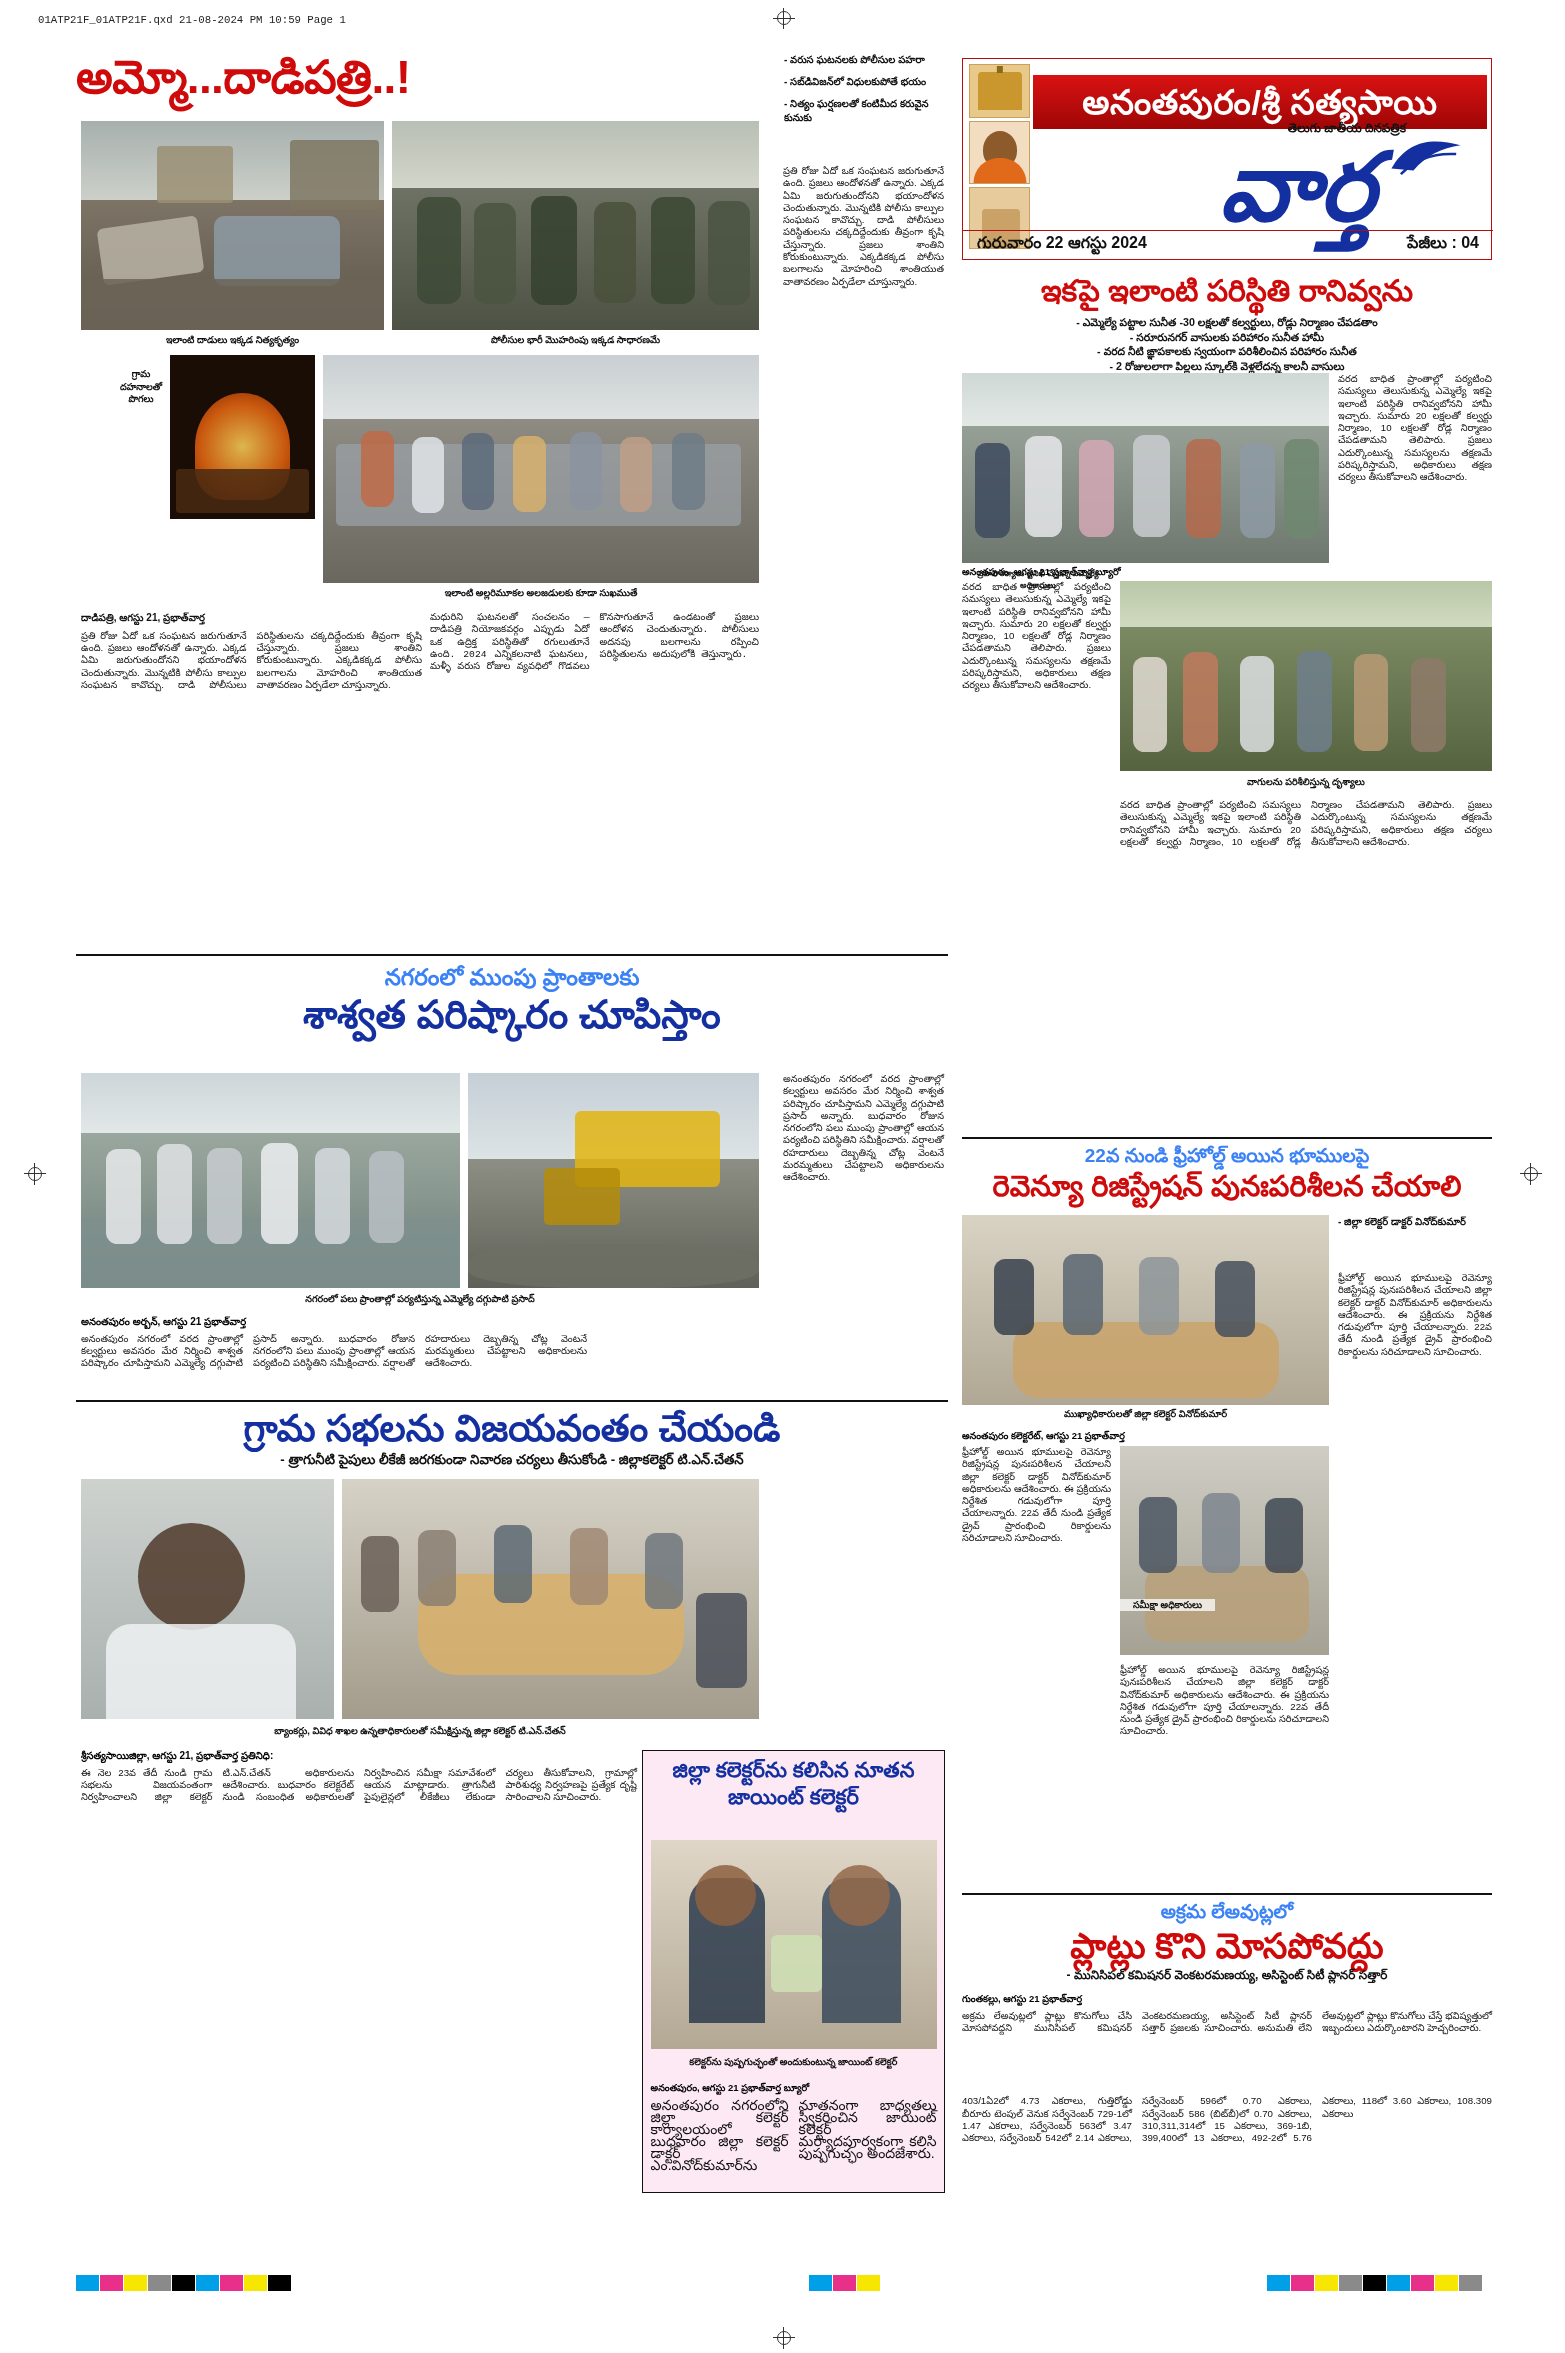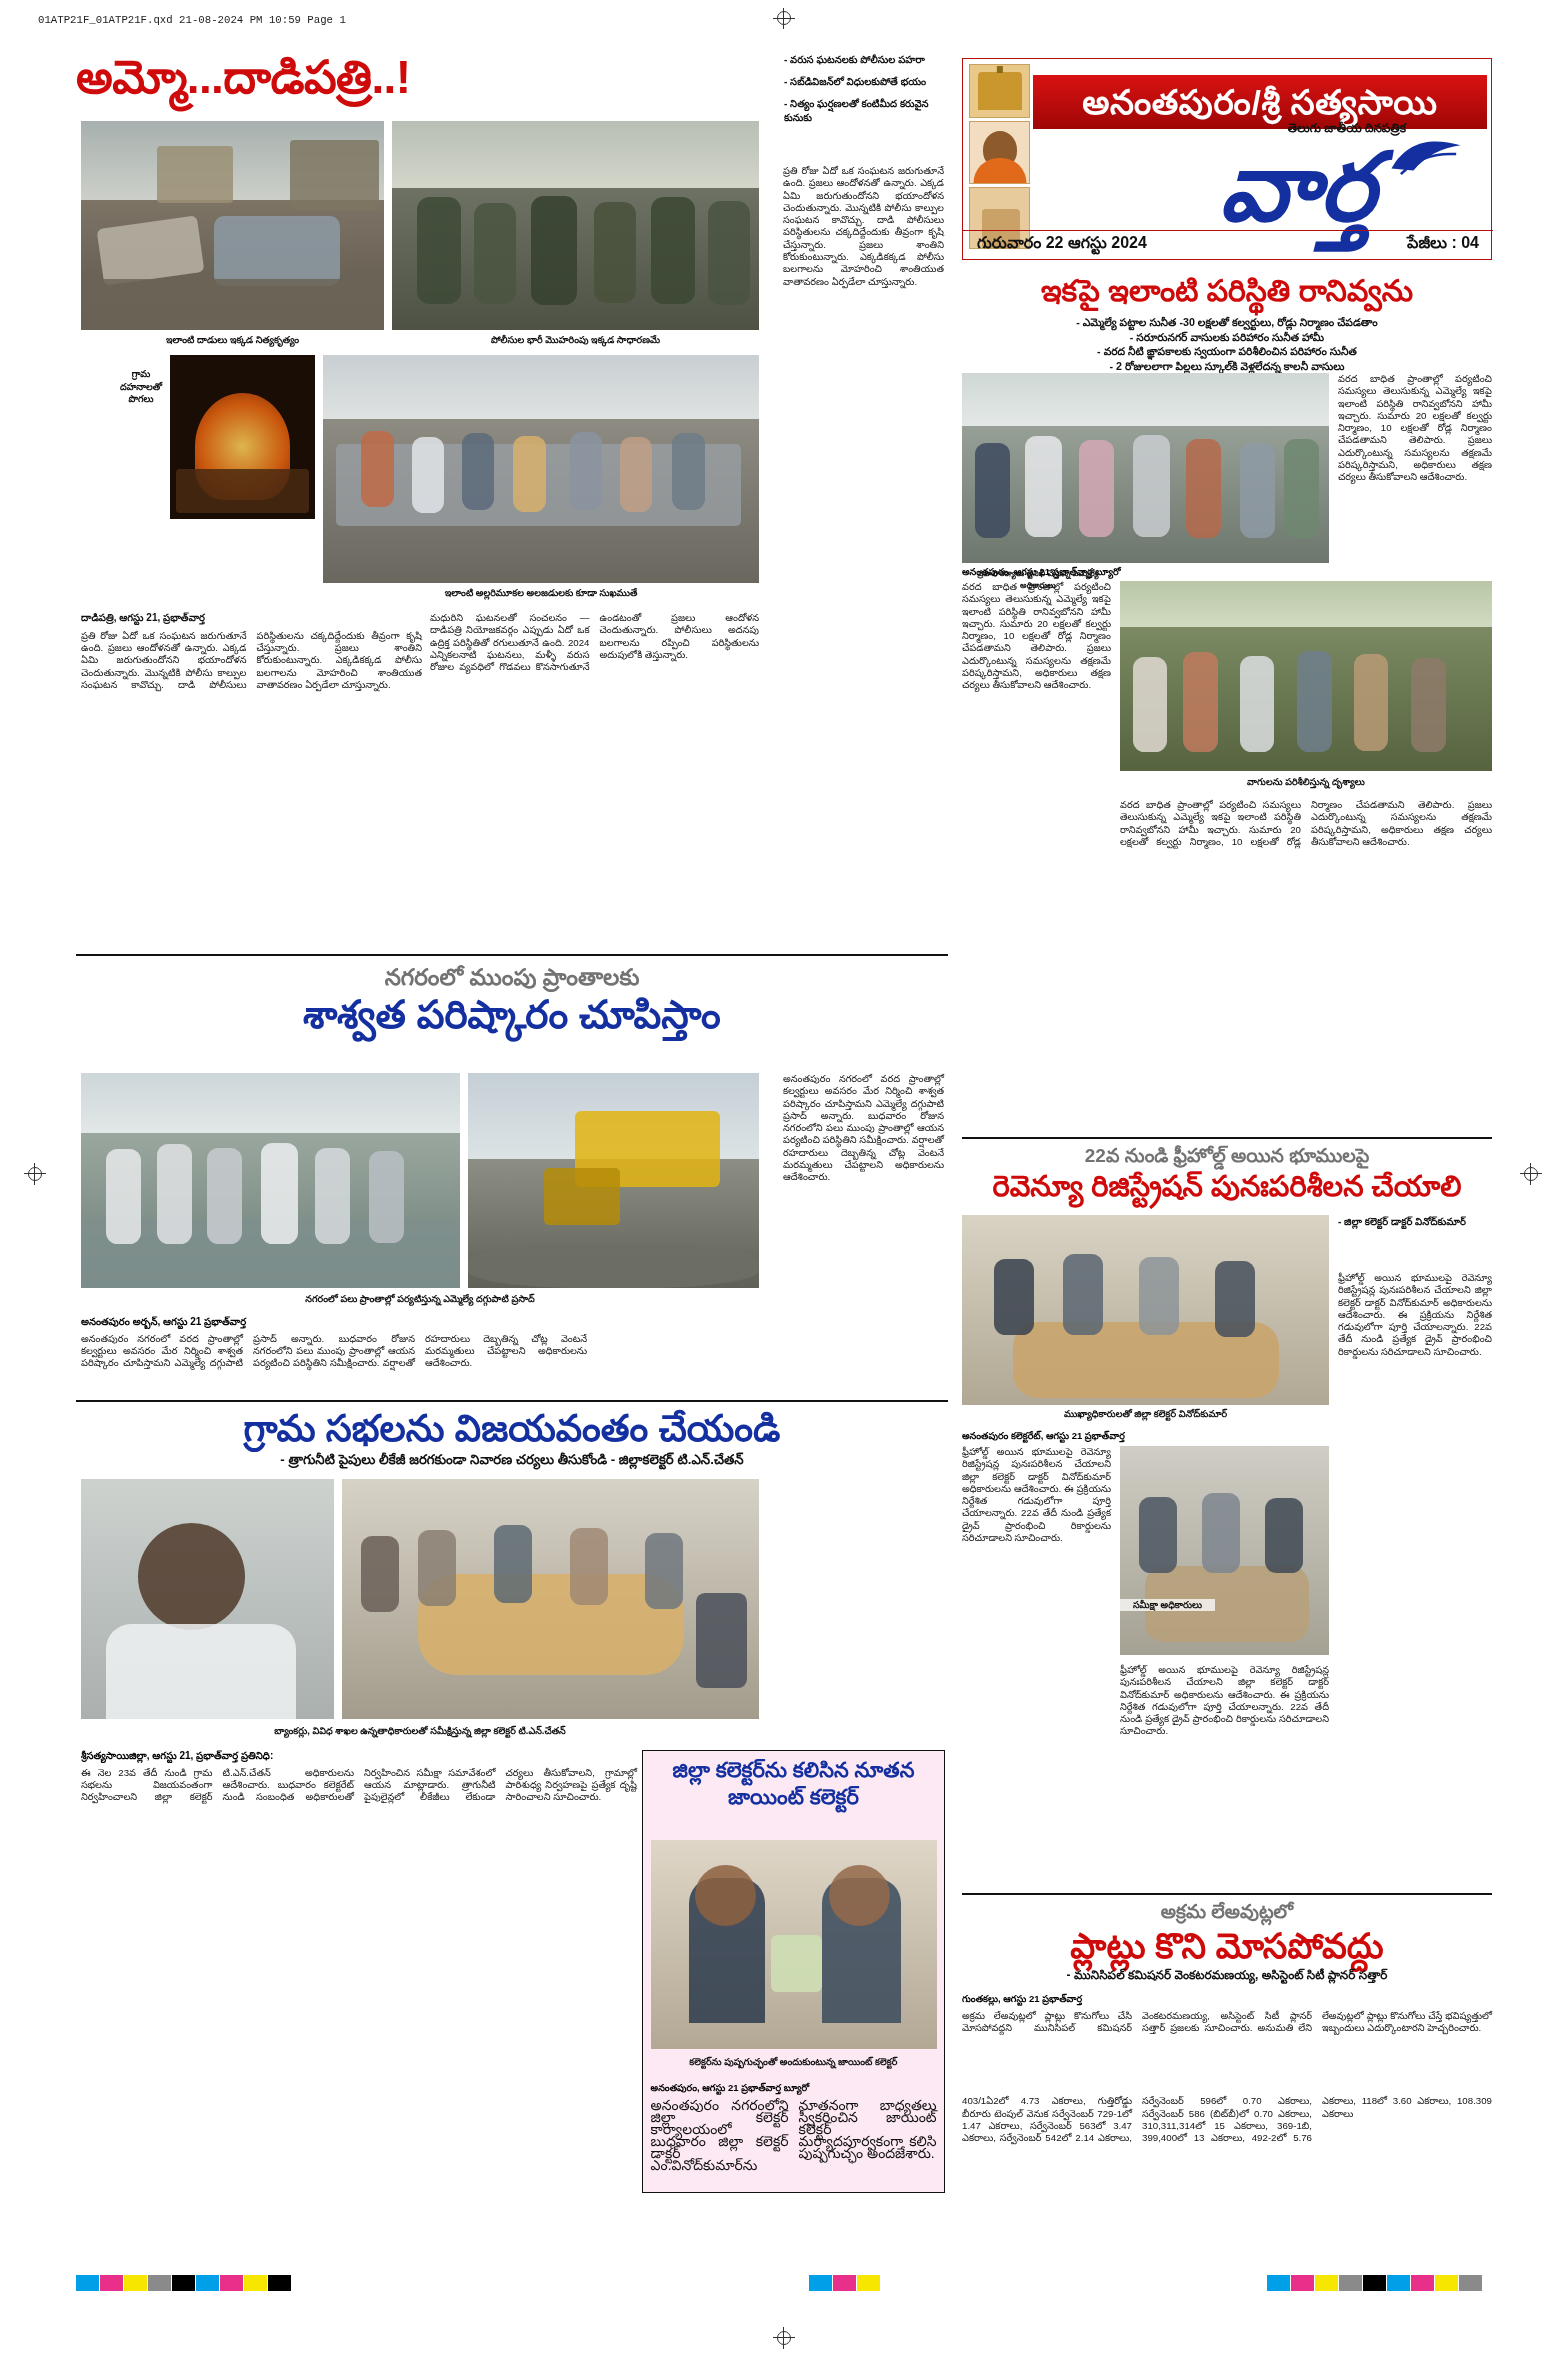--- a/index.html
+++ b/index.html
@@ -109,21 +109,21 @@
     position:absolute; overflow:hidden; background:#b9c3cb;
   }
   .ph-sky { position:absolute; left:0; top:0; right:0; height:46%; background:linear-gradient(180deg,#cfd9e2,#e6ecf1); }
   .ph-ground { position:absolute; left:0; bottom:0; right:0; height:56%; background:linear-gradient(180deg,#8f8a7d,#6e6a5f); }
   .blob { position:absolute; border-radius:40%; opacity:.85; }
   
   .hl-red {
     color:#cf0a0a; font-weight:bold; letter-spacing:0px;
   }
   .hl-blue { color:#1430a0; font-weight:bold; }
-  .hl-green { color:#737373; font-weight:bold; }
+  .hl-green { color:#3b82f6; font-weight:bold; }
   .rule { background:#111; height:1.3px; }
   .bullet-list { font-size:10.7px; line-height:14.5px; text-align:center; color:#111; font-weight:bold;}
   
   .colorbar { position:absolute; left:76px; bottom:63px; width:1416px; height:16.4px; }
   .colorbar i { position:absolute; top:0; height:16.4px; width:23px; display:block; }
   .mini-box { position:absolute; border:1.3px solid #111; }
 </style>
 </head>
 <body>
 
@@ -225,21 +225,21 @@
       <div class="blob" style="left:297px;top:82px;width:32px;height:75px;background:#bf9f86;border-radius:11.4px;"></div>
       <div class="blob" style="left:349px;top:78px;width:33px;height:77px;background:#6d7b86;border-radius:11.4px;"></div>
     </div>
     <div class="caption" style="position:absolute;left:247px;top:529px;width:436px;">ఇలాంటి అల్లరిమూకల అలజడులకు కూడా సుఖముతే</div>
 
     <div style="position:absolute;left:5px;top:554px;width:341px;height:335px;">
       <div style="font-size:10px;font-weight:bold;color:#111;margin-bottom:3.8px;">దాడిపత్రి, ఆగస్టు 21, ప్రభాత్‌వార్త</div>
       <div class="body-col" style="column-count:2;">ప్రతి రోజు ఏదో ఒక సంఘటన జరుగుతూనే ఉంది. ప్రజలు ఆందోళనతో ఉన్నారు. ఎక్కడ ఏమి జరుగుతుందోనని భయాందోళన చెందుతున్నారు. మొన్నటికి పోలీసు కాల్పుల సంఘటన కావొచ్చు. దాడి పోలీసులు పరిస్థితులను చక్కదిద్దేందుకు తీవ్రంగా కృషి చేస్తున్నారు. ప్రజలు శాంతిని కోరుకుంటున్నారు. ఎక్కడికక్కడ పోలీసు బలగాలను మోహరించి శాంతియుత వాతావరణం ఏర్పడేలా చూస్తున్నారు.</div>
     </div>
     <div style="position:absolute;left:354px;top:554px;width:329px;height:335px;">
-      <div class="body-col" style="column-count:2;">మధురిని ఘటనలతో సంచలనం — దాడిపత్రి నియోజకవర్గం ఎప్పుడు ఏదో ఒక ఉద్రిక్త పరిస్థితితో రగులుతూనే ఉంది. 2024 ఎన్నికలనాటి ఘటనలు, మళ్ళీ వరుస రోజుల వ్యవధిలో గొడవలు కొనసాగుతూనే ఉండటంతో ప్రజలు ఆందోళన చెందుతున్నారు. పోలీసులు అదనపు బలగాలను రప్పించి పరిస్థితులను అదుపులోకి తెస్తున్నారు.</div>
+      <div class="body-col" style="column-count:2;font-family:Liberation Mono, monospace;">మధురిని ఘటనలతో సంచలనం — దాడిపత్రి నియోజకవర్గం ఎప్పుడు ఏదో ఒక ఉద్రిక్త పరిస్థితితో రగులుతూనే ఉంది. 2024 ఎన్నికలనాటి ఘటనలు, మళ్ళీ వరుస రోజుల వ్యవధిలో గొడవలు కొనసాగుతూనే ఉండటంతో ప్రజలు ఆందోళన చెందుతున్నారు. పోలీసులు అదనపు బలగాలను రప్పించి పరిస్థితులను అదుపులోకి తెస్తున్నారు.</div>
     </div>
 
     <div class="body-col" style="position:absolute;left:707px;top:107px;width:161px;height:443px;">ప్రతి రోజు ఏదో ఒక సంఘటన జరుగుతూనే ఉంది. ప్రజలు ఆందోళనతో ఉన్నారు. ఎక్కడ ఏమి జరుగుతుందోనని భయాందోళన చెందుతున్నారు. మొన్నటికి పోలీసు కాల్పుల సంఘటన కావొచ్చు. దాడి పోలీసులు పరిస్థితులను చక్కదిద్దేందుకు తీవ్రంగా కృషి చేస్తున్నారు. ప్రజలు శాంతిని కోరుకుంటున్నారు. ఎక్కడికక్కడ పోలీసు బలగాలను మోహరించి శాంతియుత వాతావరణం ఏర్పడేలా చూస్తున్నారు.</div>
 
     <div class="rule" style="position:absolute;left:0;top:896px;width:872px;height:1.9px;background:#111;"></div>
 
     <div style="position:absolute;left:0;top:905px;width:872px;text-align:center;">
       <div class="hl-green" style="font-size:23px;line-height:28px;">నగరంలో ముంపు ప్రాంతాలకు</div>
       <div class="hl-blue" style="font-size:39px;line-height:47px;">శాశ్వత పరిష్కారం చూపిస్తాం</div>
     </div>

